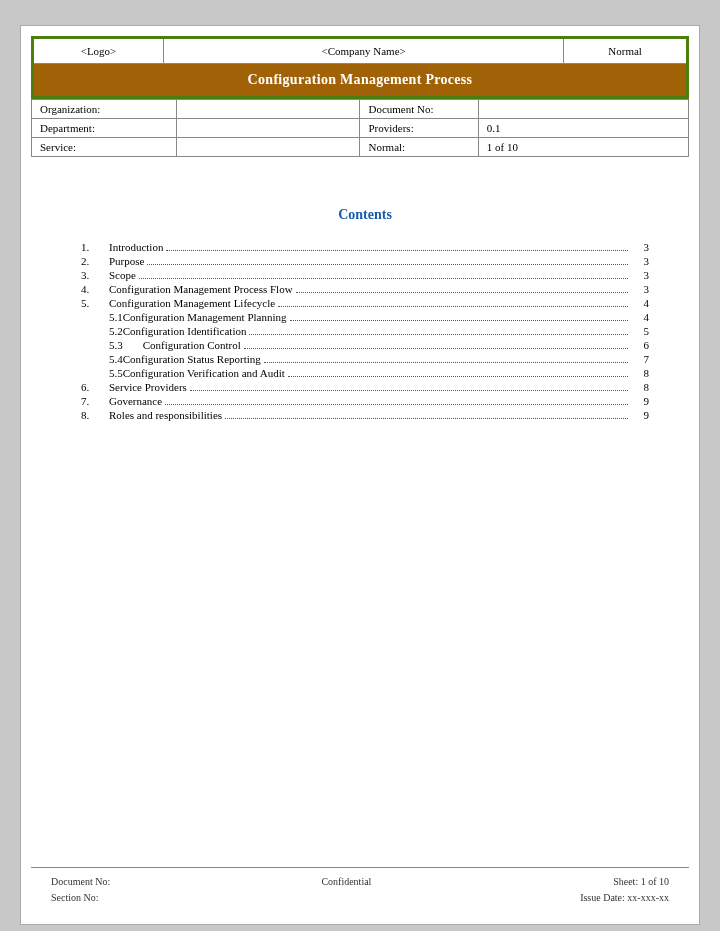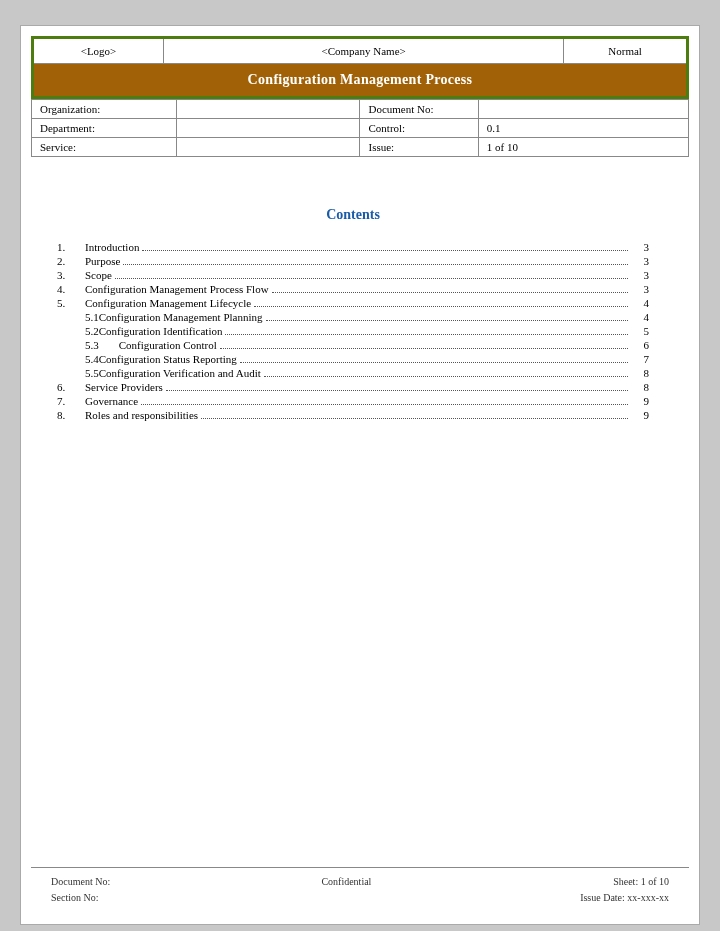--- a/index.html
+++ b/index.html
@@ -73,21 +73,21 @@
     }
     .meta-label2 {
       width: 18%;
     }
     .meta-value2 {
       width: 32%;
     }
 
     
     .content {
-      padding: 20px 50px 20px 36px;
+      padding: 20px 50px 20px 60px;
       flex: 1;
     }
 
     .contents-title {
       text-align: center;
       color: #1a5ca8;
       font-size: 14px;
       font-weight: bold;
       margin-bottom: 18px;
       margin-top: 30px;
@@ -153,27 +153,27 @@
       <tbody>
             <tr>
         <td class="meta-label"><span>Organization:</span></td>
         <td class="meta-value"><span></span></td>
         <td class="meta-label2"><span>Document No:</span></td>
         <td class="meta-value2"><span></span></td>
       </tr>
       <tr>
         <td class="meta-label"><span>Department:</span></td>
         <td class="meta-value"><span></span></td>
-        <td class="meta-label2"><span>Control:</span></td>
+        <td class="meta-label2"><span>Providers:</span></td>
         <td class="meta-value2"><span>0.1</span></td>
       </tr>
       <tr>
         <td class="meta-label"><span>Service:</span></td>
         <td class="meta-value"><span></span></td>
-        <td class="meta-label2"><span>Issue:</span></td>
+        <td class="meta-label2"><span>Normal:</span></td>
         <td class="meta-value2"><span>1 of 10</span></td>
       </tr>
     </tbody>
         </table>
   </div>
 
   <div class="content">
     <div class="contents-title">Contents</div>
 
     <div id="toc-container">

